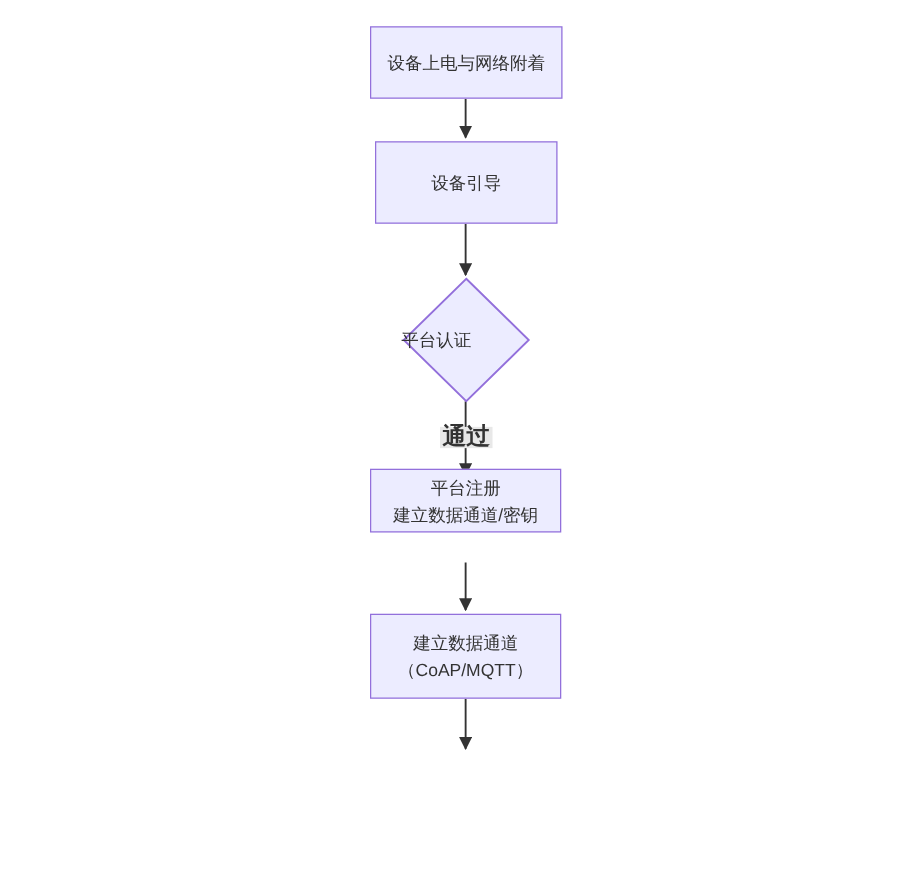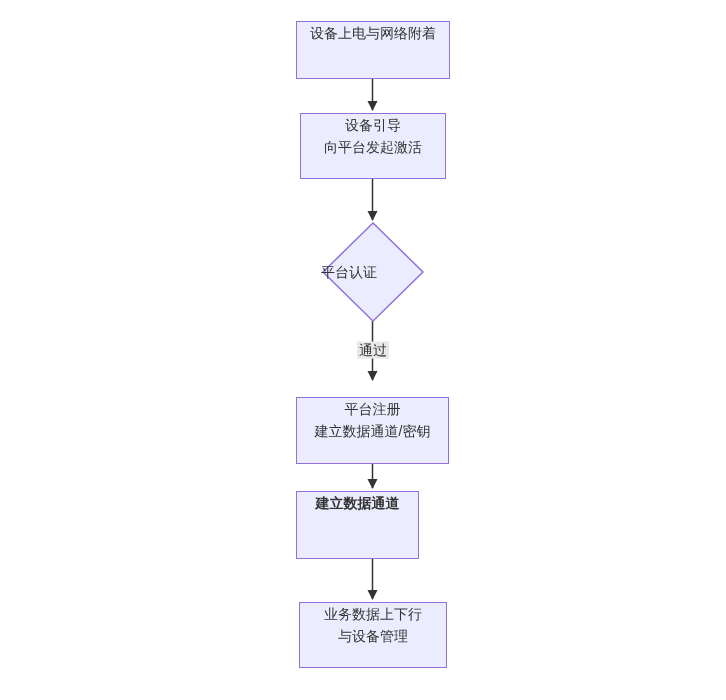--- a/index.html
+++ b/index.html
@@ -16,20 +16,21 @@
     overflow: hidden;
   }
   .node {
     position: absolute;
     box-sizing: border-box;
     background: var(--node-fill, #ECECFF);
     border: 1.5px solid var(--node-border, #9370DB);
     display: flex;
     flex-direction: column;
     align-items: center;
+    justify-content: center;
     color: var(--text-color, #333333);
     font-size: 14px;
     line-height: 22px;
     text-align: center;
     white-space: nowrap;
   }
   .diamond-wrap {
     position: absolute;
     display: flex;
     align-items: center;
@@ -55,24 +56,25 @@
   }
   .edges line {
     stroke: var(--edge-color, #333333);
     stroke-width: 1.5;
   }
   .edge-label {
     position: absolute;
     transform: translate(-50%, -50%);
     background: var(--label-bg, #e8e8e8);
     color: var(--text-color, #333333);
-    font-size: 14px;
+    font-size: 19px;
     line-height: 17px;
     padding: 0 2px;
     white-space: nowrap;
+    font-weight: bold;
   }
 </style>
 </head>
 <body>
 
 <div class="canvas">
 
   <svg class="edges" width="726" height="700" viewBox="0 0 726 700">
     <defs>
       <marker id="arrow" viewBox="0 0 10 10" refX="9" refY="5" markerWidth="7" markerHeight="7" orient="auto-start-reverse">
@@ -85,39 +87,35 @@
     <line x1="372.5" y1="450" x2="372.5" y2="488" marker-end="url(#arrow)"></line>
     <line x1="372.5" y1="559" x2="372.5" y2="599" marker-end="url(#arrow)"></line>
   </svg>
 
   <div class="node" style="left:296px; top:21px; width:154px; height:58px;">
     <span>设备上电与网络附着</span>
   </div>
 
   <div class="node" style="left:300px; top:113px; width:146px; height:66px;">
     <span>设备引导</span>
-    <span>向平台发起激活</span>
   </div>
 
   <div class="diamond-wrap" style="left:321px; top:221px; width:104px; height:102px;">
     <svg width="104" height="102" viewBox="0 0 104 102">
       <polygon points="52,2 102,51 52,100 2,51" fill="#ECECFF" stroke="#9370DB" stroke-width="1.5"></polygon>
     </svg>
     <span class="diamond-text">平台认证</span>
   </div>
 
   <div class="edge-label" style="left:373px; top:350px;">通过</div>
 
-  <div class="node" style="left:296px; top:397px; width:153px; height:67px;">
+  <div class="node" style="left:296px; top:375px; width:153px; height:51px;">
     <span>平台注册</span>
     <span>建立数据通道/密钥</span>
   </div>
 
-  <div class="node" style="left:296px; top:491px; width:123px; height:68px;font-weight:bold;">
+  <div class="node" style="left:296px; top:491px; width:153px; height:68px;">
     <span>建立数据通道</span>
+    <span>（CoAP/MQTT）</span>
   </div>
 
-  <div class="node" style="left:299px; top:602px; width:148px; height:66px;">
-    <span>业务数据上下行</span>
-    <span>与设备管理</span>
-  </div>
 
 </div>
 
 </body></html>

